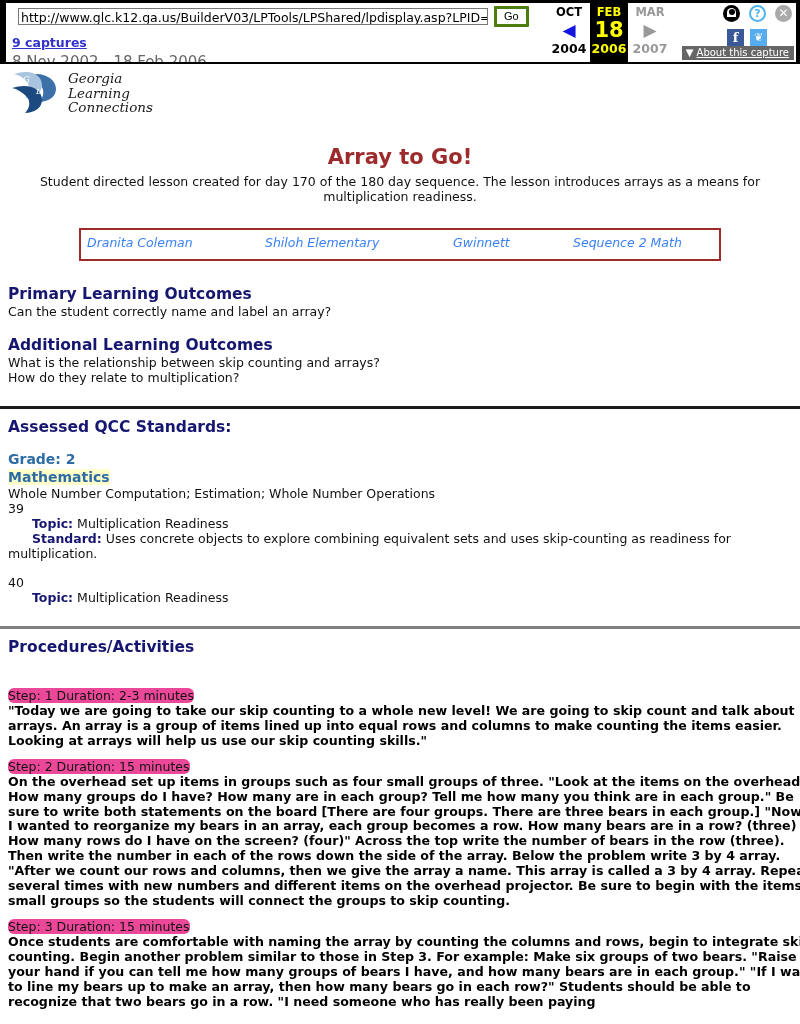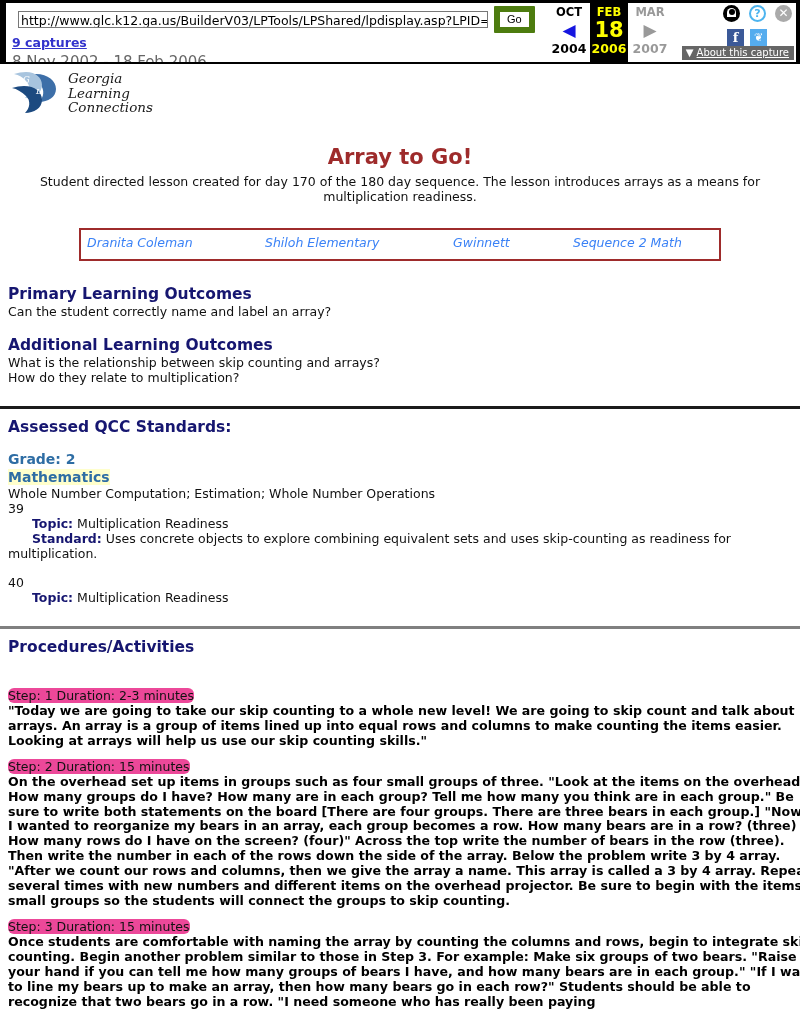--- a/index.html
+++ b/index.html
@@ -41,21 +41,21 @@
     font-family: "DejaVu Sans", sans-serif;
     font-size: 12.5px;
     line-height: 17px;
     padding: 0 2px;
     color: #000;
     background: #fff;
     box-sizing: border-box;
     white-space: nowrap; overflow: hidden;
   }
   .wm-go {
-    border: 6px solid #4d7c0f; background: #fff;
+    border: 3px solid #4d7c0f; background: #fff;
     font-family: "Liberation Sans", sans-serif;
     font-size: 11px; color: #000;
     padding: 1px 7px; line-height: 13px;
     border-radius: 1px;
     cursor: pointer;
   }
 
   .wm-captures {
     position: absolute; left: 12px; top: 30px;
   }

